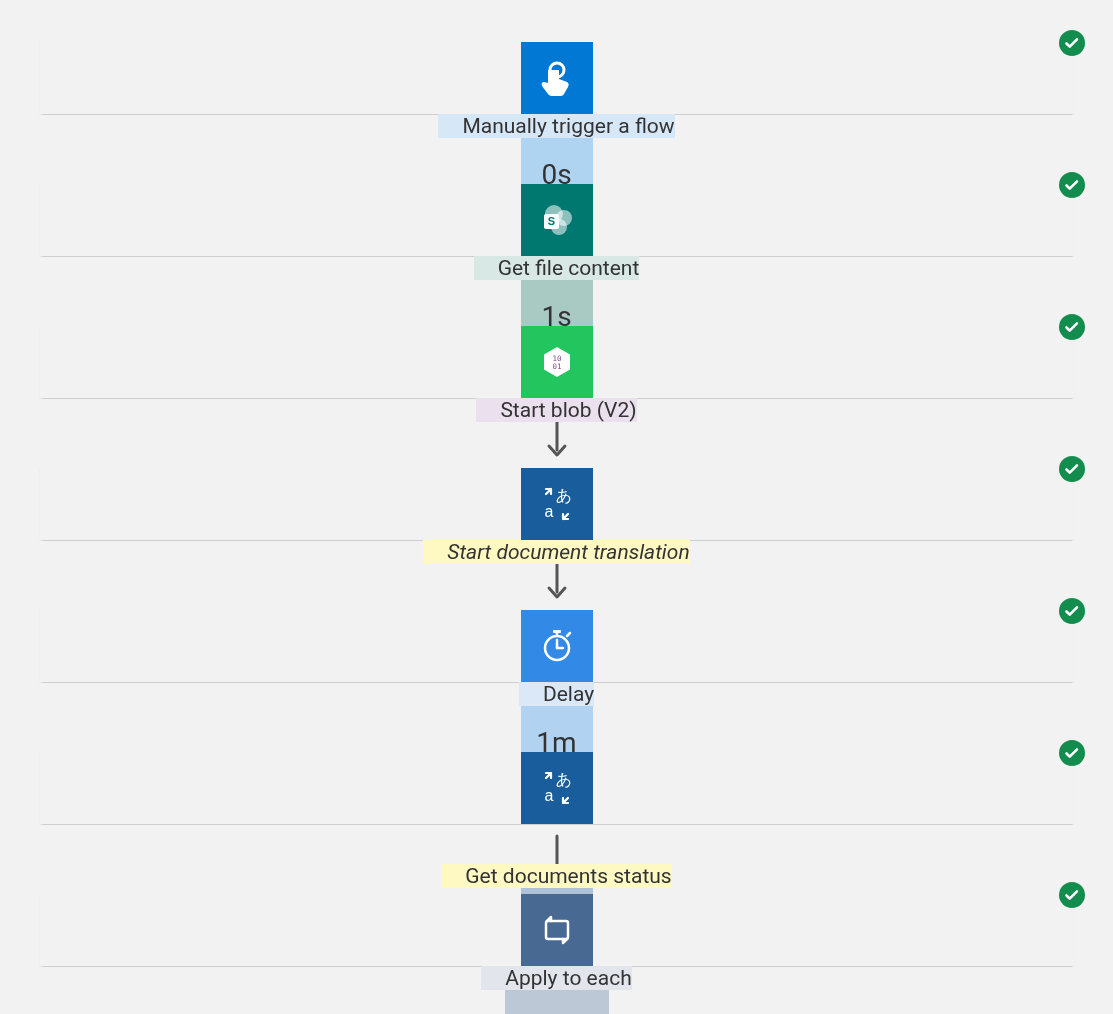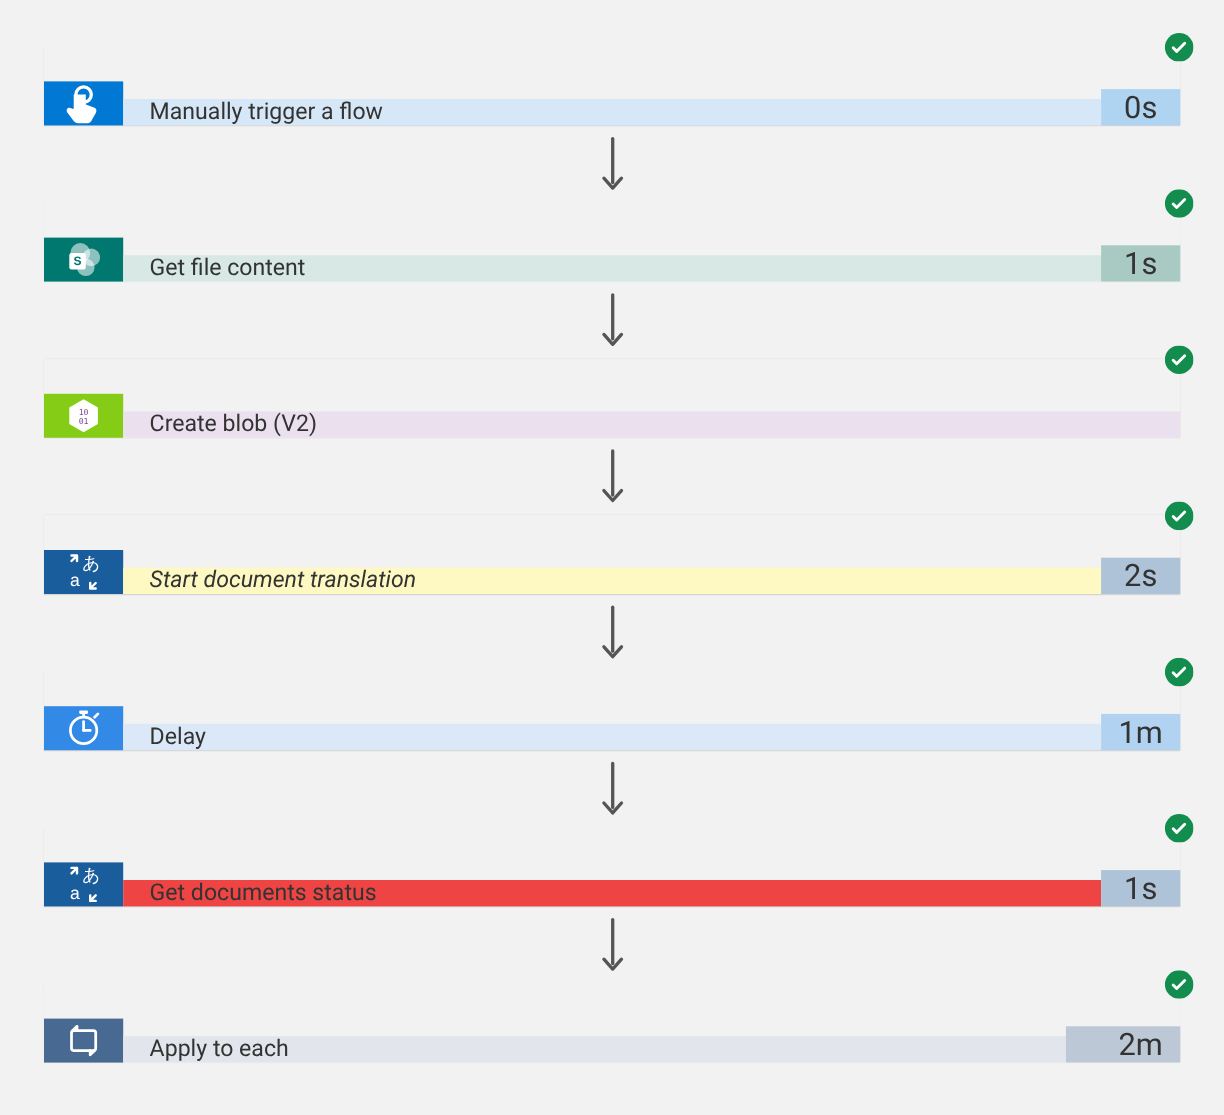--- a/index.html
+++ b/index.html
@@ -15,23 +15,24 @@
     box-sizing: border-box;
     padding: 42px 40px 40px 40px;
     display: flex;
     flex-direction: column;
     align-items: center;
   }
   .step {
     width: 100%;
     height: 72px;
     display: flex;
-    align-items: flex-end;
+    align-items: center;
     position: relative;
     box-shadow: 0 0.5px 1px rgba(0,0,0,0.15);
+    flex-direction: column;
   }
   .icon-box {
     width: 72px;
     flex: 0 0 72px;
     display: flex;
     align-items: center;
     justify-content: center;
   }
   .icon-box svg { display: block; }
   .label-box {
@@ -118,28 +119,28 @@
   </svg>
       </div>
     </div>
     <div class="arrow">
       <svg width="28" height="54" viewBox="0 0 28 54">
     <line x1="14" y1="4" x2="14" y2="44" stroke="#555555" stroke-width="3" stroke-linecap="round"></line>
     <path d="M6 40 L14 49 L22 40" fill="none" stroke="#555555" stroke-width="3" stroke-linecap="round" stroke-linejoin="round"></path>
   </svg>
     </div>
     <div class="step">
-      <div class="icon-box" style="background: #84cc16;">
+      <div class="icon-box" style="background: #22c55e;">
         <svg width="40" height="40" viewBox="0 0 40 40">
         <polygon points="20,5 33,12.5 33,27.5 20,35 7,27.5 7,12.5" fill="#ffffff"></polygon>
         <text x="20" y="19" text-anchor="middle" font-family="Consolas, monospace" font-size="7.5" fill="#804998">10</text>
         <text x="20" y="27" text-anchor="middle" font-family="Consolas, monospace" font-size="7.5" fill="#804998">01</text>
       </svg>
       </div>
-      <div class="label-box" style="background: rgb(234, 224, 238); color: rgb(51, 51, 51);">Create blob (V2)</div>
+      <div class="label-box" style="background: rgb(234, 224, 238); color: rgb(51, 51, 51);">Start blob (V2)</div>
       <div class="status-badge" style="background: transparent;">
         <svg width="26" height="26" viewBox="0 0 26 26">
     <circle cx="13" cy="13" r="13" fill="#138d4e"></circle>
     <path d="M7.5 13.5 l3.2 3.2 l7.3 -7.3" stroke="#ffffff" stroke-width="2.6" fill="none" stroke-linecap="round" stroke-linejoin="round"></path>
   </svg>
       </div>
     </div>
     <div class="arrow">
       <svg width="28" height="54" viewBox="0 0 28 54">
     <line x1="14" y1="4" x2="14" y2="44" stroke="#555555" stroke-width="3" stroke-linecap="round"></line>
@@ -149,21 +150,20 @@
     <div class="step">
       <div class="icon-box" style="background: rgb(26, 93, 157);">
         <svg width="40" height="40" viewBox="0 0 40 40">
         <path d="M14 5 l-5 5 M9 5 h5 v5" stroke="#ffffff" stroke-width="2.2" fill="none" stroke-linecap="round" stroke-linejoin="round"></path>
         <text x="27" y="17" text-anchor="middle" font-family="'MS Gothic','Segoe UI',Arial" font-size="16" fill="#ffffff">あ</text>
         <text x="12" y="33" text-anchor="middle" font-family="Segoe UI, Arial" font-size="16" fill="#ffffff">a</text>
         <path d="M26 35 l5 -5 M31 35 h-5 v-5" stroke="#ffffff" stroke-width="2.2" fill="none" stroke-linecap="round" stroke-linejoin="round"></path>
       </svg>
       </div>
       <div class="label-box" style="background: #fef9c3; color: rgb(51, 51, 51); font-style: italic;">Start document translation</div>
-      <div class="time-box" style="background: rgb(174, 195, 216); color: rgb(51, 51, 51);">2s</div>
       <div class="status-badge" style="background: transparent;">
         <svg width="26" height="26" viewBox="0 0 26 26">
     <circle cx="13" cy="13" r="13" fill="#138d4e"></circle>
     <path d="M7.5 13.5 l3.2 3.2 l7.3 -7.3" stroke="#ffffff" stroke-width="2.6" fill="none" stroke-linecap="round" stroke-linejoin="round"></path>
   </svg>
       </div>
     </div>
     <div class="arrow">
       <svg width="28" height="54" viewBox="0 0 28 54">
     <line x1="14" y1="4" x2="14" y2="44" stroke="#555555" stroke-width="3" stroke-linecap="round"></line>
@@ -198,21 +198,21 @@
     </div>
     <div class="step">
       <div class="icon-box" style="background: rgb(26, 93, 157);">
         <svg width="40" height="40" viewBox="0 0 40 40">
         <path d="M14 5 l-5 5 M9 5 h5 v5" stroke="#ffffff" stroke-width="2.2" fill="none" stroke-linecap="round" stroke-linejoin="round"></path>
         <text x="27" y="17" text-anchor="middle" font-family="'MS Gothic','Segoe UI',Arial" font-size="16" fill="#ffffff">あ</text>
         <text x="12" y="33" text-anchor="middle" font-family="Segoe UI, Arial" font-size="16" fill="#ffffff">a</text>
         <path d="M26 35 l5 -5 M31 35 h-5 v-5" stroke="#ffffff" stroke-width="2.2" fill="none" stroke-linecap="round" stroke-linejoin="round"></path>
       </svg>
       </div>
-      <div class="label-box" style="background: #ef4444; color: rgb(51, 51, 51);">Get documents status</div>
+      <div class="label-box" style="background: #fef9c3; color: rgb(51, 51, 51); margin-top: 40px;">Get documents status</div>
       <div class="time-box" style="background: rgb(174, 195, 216); color: rgb(51, 51, 51);">1s</div>
       <div class="status-badge" style="background: transparent;">
         <svg width="26" height="26" viewBox="0 0 26 26">
     <circle cx="13" cy="13" r="13" fill="#138d4e"></circle>
     <path d="M7.5 13.5 l3.2 3.2 l7.3 -7.3" stroke="#ffffff" stroke-width="2.6" fill="none" stroke-linecap="round" stroke-linejoin="round"></path>
   </svg>
       </div>
     </div>
     <div class="arrow">
       <svg width="28" height="54" viewBox="0 0 28 54">

